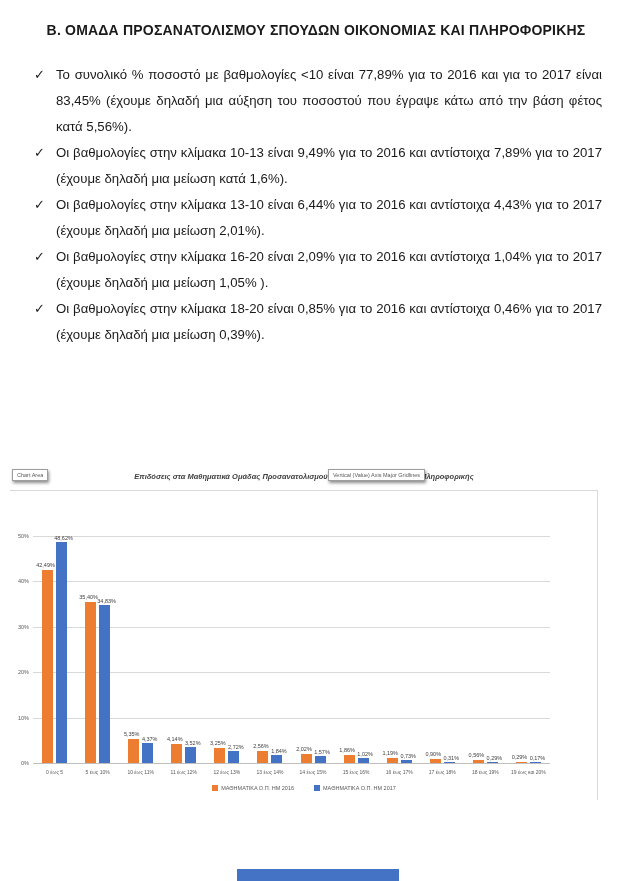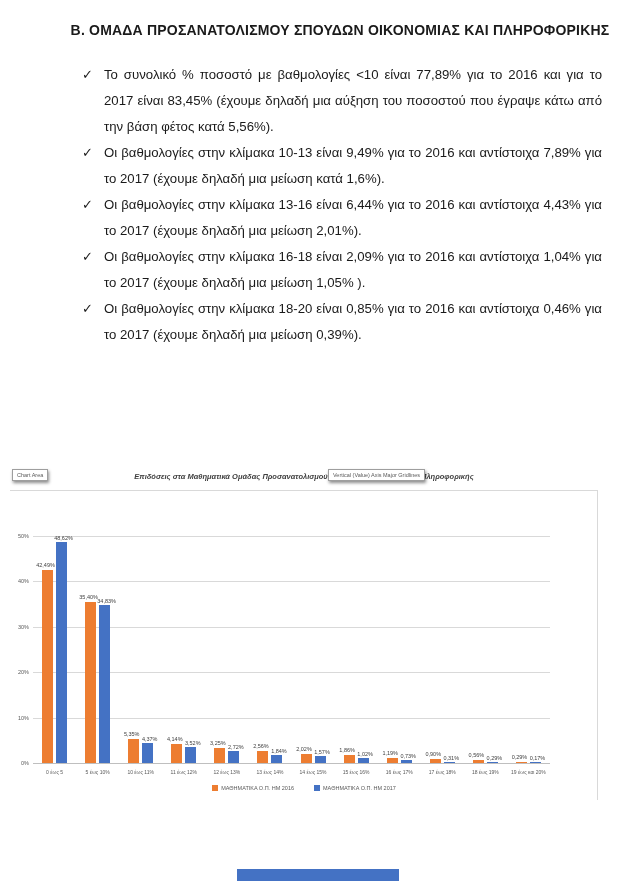--- a/index.html
+++ b/index.html
@@ -4,21 +4,20 @@
 <style>
   * { margin:0; padding:0; box-sizing:border-box; }
   html,body { background:#ffffff; }
   .page {
     position:relative;
     width:632px; height:881px;
     background:#ffffff;
     font-family:"Liberation Sans", sans-serif;
     color:#1a1a1a;
     overflow:hidden;
-    padding-left:48px;
   }
   .doc-heading {
     margin:16px auto 0 auto;
     max-width:560px;
     text-align:center;
     font-size:14px; font-weight:bold;
     line-height:28px;
     letter-spacing:.2px;
   }
   .bullets { margin:18px 30px 0 34px; list-style:none; }
@@ -106,25 +105,25 @@
     <li class="bullet">
       <span class="bullet-marker">✓</span>
       <span class="bullet-text">Το συνολικό % ποσοστό με βαθμολογίες &lt;10 είναι 77,89% για το 2016 και για το 2017 είναι 83,45% (έχουμε δηλαδή μια αύξηση του ποσοστού που έγραψε κάτω από την βάση φέτος κατά 5,56%).</span>
     </li>
     <li class="bullet">
       <span class="bullet-marker">✓</span>
       <span class="bullet-text">Οι βαθμολογίες στην κλίμακα 10-13 είναι 9,49% για το 2016 και αντίστοιχα 7,89% για το 2017 (έχουμε δηλαδή μια μείωση κατά 1,6%).</span>
     </li>
     <li class="bullet">
       <span class="bullet-marker">✓</span>
-      <span class="bullet-text">Οι βαθμολογίες στην κλίμακα 13-16 είναι 6,44% για το 2016 και αντίστοιχα 4,43% για το 2017 (έχουμε δηλαδή μια μείωση 2,01%).</span>
-    </li>
-    <li class="bullet">
-      <span class="bullet-marker">✓</span>
-      <span class="bullet-text">Οι βαθμολογίες στην κλίμακα 16-18 είναι 2,09% για το 2016 και αντίστοιχα 1,04% για το 2017 (έχουμε δηλαδή μια μείωση 1,05% ).</span>
+      <span class="bullet-text">Οι βαθμολογίες στην κλίμακα 13-10 είναι 6,44% για το 2016 και αντίστοιχα 4,43% για το 2017 (έχουμε δηλαδή μια μείωση 2,01%).</span>
+    </li>
+    <li class="bullet">
+      <span class="bullet-marker">✓</span>
+      <span class="bullet-text">Οι βαθμολογίες στην κλίμακα 16-20 είναι 2,09% για το 2016 και αντίστοιχα 1,04% για το 2017 (έχουμε δηλαδή μια μείωση 1,05% ).</span>
     </li>
     <li class="bullet">
       <span class="bullet-marker">✓</span>
       <span class="bullet-text">Οι βαθμολογίες στην κλίμακα 18-20 είναι 0,85% για το 2016 και αντίστοιχα 0,46% για το 2017 (έχουμε δηλαδή μια μείωση 0,39%).</span>
     </li>
   </ul>
 
 
   <div class="chart-box">
     <div class="chart-title">Επιδόσεις στα Μαθηματικά Ομάδας Προσανατολισμού Σπουδών Οικονομίας και Πληροφορικής</div>

